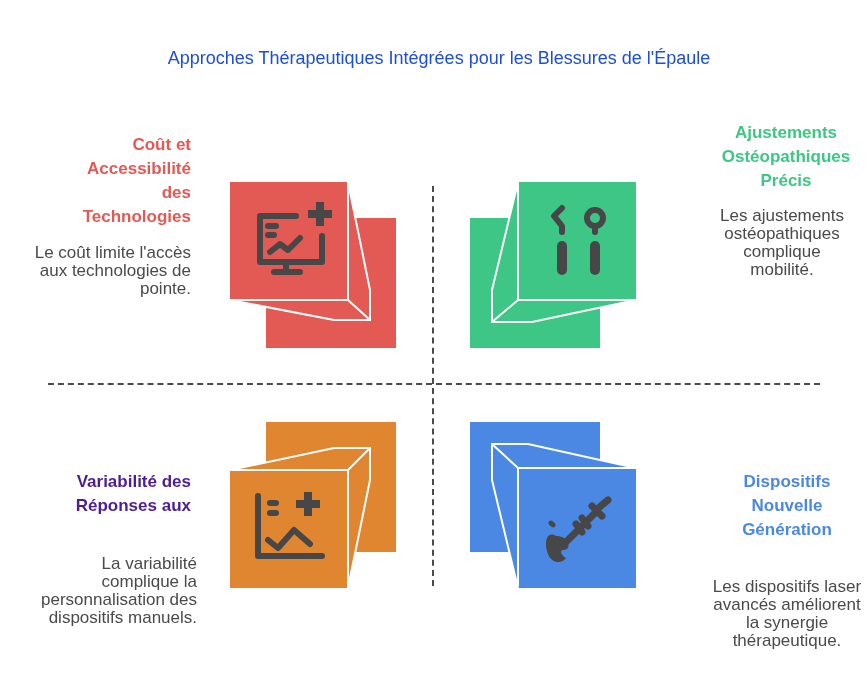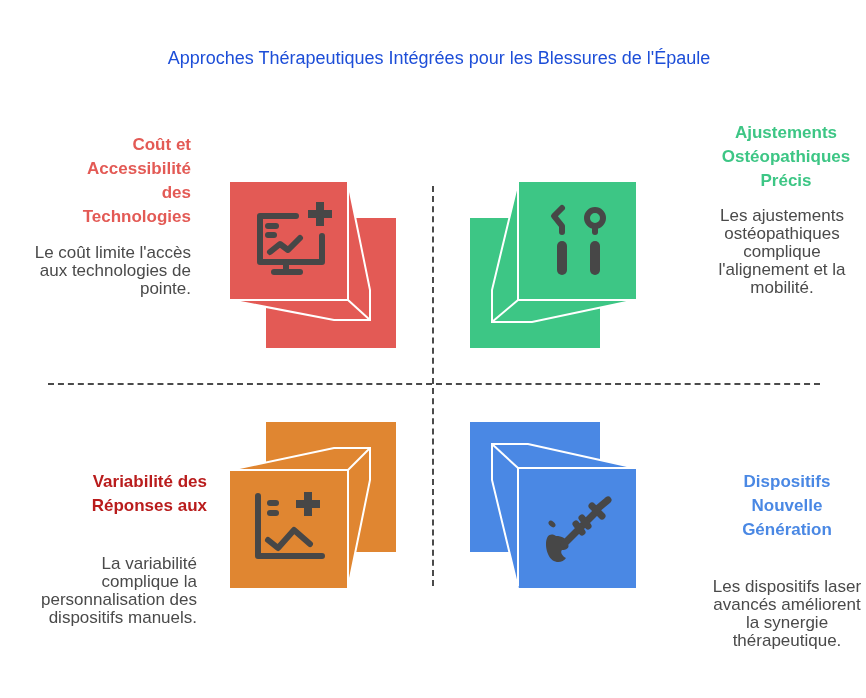--- a/index.html
+++ b/index.html
@@ -72,21 +72,20 @@
   </svg>
   <div class="heading left" style="left:669px;top:121px;width:180px;color:#3DC685">
     <div>Ajustements</div>
     <div>Ostéopathiques</div>
     <div>Précis</div>
   </div>
   <div class="desc left" style="left:675px;top:207px;width:160px">
     <div>Les ajustements</div>
     <div>ostéopathiques</div>
     <div>complique</div>
-    <div>l'alignement et la</div>
     <div>mobilité.</div>
   </div>
 </div>
 
 <div>
   <svg class="cube" style="left:228px;top:420px" width="172" height="172" viewBox="0 0 172 172">
     <rect x="38" y="2" width="130" height="130" fill="#E08631"></rect>
     <polygon points="2,50 106,28 142,28 142,60 120,168 2,168" fill="#E08631"></polygon>
     <polyline points="2,50 106,28 142,28 142,60 120,168" fill="none" stroke="#fff" stroke-width="2"></polyline>
     <line x1="120" y1="50" x2="142" y2="28" stroke="#fff" stroke-width="2"></line>
@@ -94,21 +93,21 @@
     <line x1="2" y1="50" x2="120" y2="50" stroke="#fff" stroke-width="2"></line>
     <line x1="120" y1="50" x2="120" y2="168" stroke="#fff" stroke-width="2"></line>
     <g fill="none" stroke="#474747" stroke-width="6" stroke-linecap="round" stroke-linejoin="round">
       <polyline points="30,76 30,136 94,136"></polyline>
       <line x1="42" y1="83" x2="48" y2="83"></line>
       <line x1="42" y1="93" x2="48" y2="93"></line>
       <polyline points="40,120 50,128 66,110 82,124"></polyline>
     </g>
     <path d="M68 80 h8 v-8 h8 v8 h8 v8 h-8 v8 h-8 v-8 h-8z" fill="#474747"></path>
   </svg>
-  <div class="heading right" style="left:36px;top:470px;width:171px;color:#b91c1c">
+  <div class="heading right" style="left:20px;top:470px;width:171px;color:#4c1d95">
     <div>Variabilité des</div>
     <div>Réponses aux</div>
   </div>
   <div class="desc right" style="left:20px;top:555px;width:177px">
     <div>La variabilité</div>
     <div>complique la</div>
     <div>personnalisation des</div>
     <div>dispositifs manuels.</div>
   </div>
 </div>

